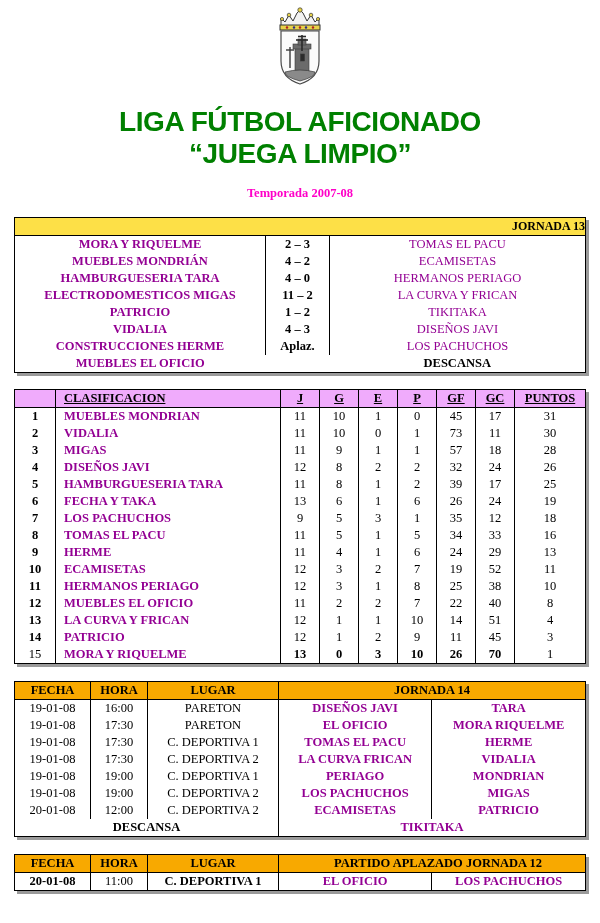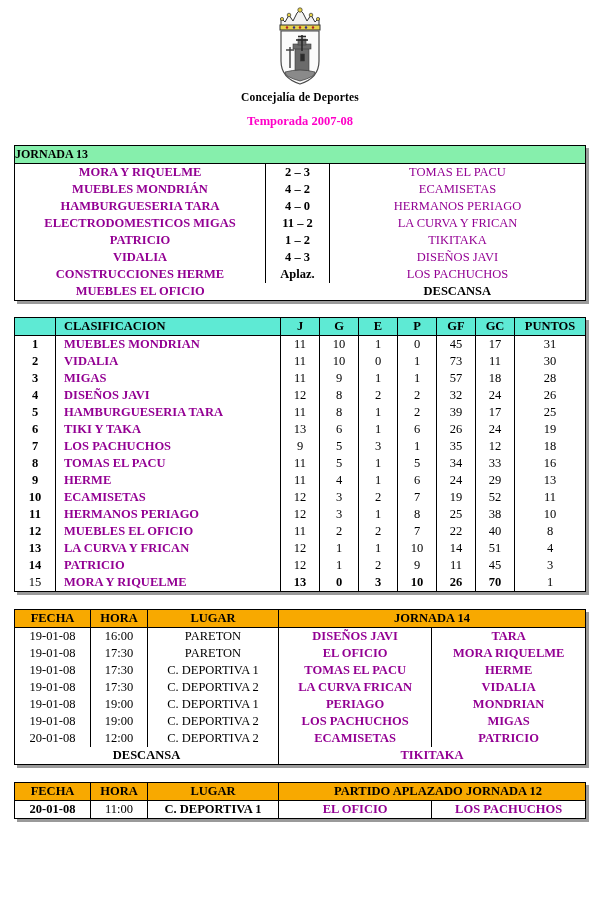--- a/index.html
+++ b/index.html
@@ -38,38 +38,38 @@
     letter-spacing: -0.4px;
     margin-top: 16px;
   }
   .big-title .l2 { display:block; }
   .season {
     text-align: center;
     color: #FF00C8;
     font-family: "Liberation Serif", "DejaVu Serif", serif;
     font-weight: bold;
     font-size: 12.5px;
-    margin-top: 10px;
+    margin-top: 16px;
   }
 
   
   .tbl-shadow {
     position: relative;
     margin: 0 14px;
     background: #ffffff;
     border: 1.5px solid #000;
     box-shadow: 3px 3px 0 0 #9a9a9a;
     box-sizing: border-box;
   }
   .hdr-row {
-    background: #86efac;
+    background: #fde047;
     border-bottom: 1.5px solid #000;
     font-weight: bold;
     font-size: 12px;
-    text-align: left;
+    text-align: right;
     color: #000;
     height: 17px;
     line-height: 17px;
   }
   .purple { color: #930093; }
   .black  { color: #000000; }
   .bold   { font-weight: bold; }
 
   table.grid { border-collapse: collapse; width: 100%; table-layout: fixed; }
   table.grid td, table.grid th { padding: 0; }
@@ -80,21 +80,21 @@
   #j13 table td { height: 17px; line-height: 17px; font-size: 12.5px; text-align: center; }
   #j13 .c-home { width: 250px; font-weight: bold; }
   #j13 .c-score { width: 63px; font-weight: bold; border-left: 1.5px solid #000; border-right: 1.5px solid #000; }
   #j13 .c-away { }
   #j13 tr.last td { border-left: 0; border-right: 0; }
 
   
   #clas { margin-top: 16px; }
   #clas table { font-size: 12.5px; }
   #clas th, #clas td { height: 17px; line-height: 17px; text-align: center; }
-  #clas thead th { background: #5eead4; font-weight: bold; border-bottom: 1.5px solid #000; border-right: 1.5px solid #000; }
+  #clas thead th { background: #f0abfc; font-weight: bold; border-bottom: 1.5px solid #000; border-right: 1.5px solid #000; text-decoration: underline; }
   #clas thead th.first { border-right: 1.5px solid #000; }
   #clas thead th.lastcol { border-right: 0; }
   #clas td { border-right: 1.5px solid #000; }
   #clas td.lastcol { border-right: 0; }
   #clas .col-pos { width: 40px; font-weight: bold; }
   #clas .col-team { width: 216px; text-align: left; padding-left: 8px; font-weight: bold; }
   #clas .col-n { width: 38px; }
   #clas .col-pts { }
   #clas tbody tr:last-child td { font-weight: bold; }
   #clas tbody tr:last-child td.col-pos,
@@ -173,22 +173,25 @@
 
         <g stroke="#3a3a3a" stroke-width="1.4" fill="none">
           <line x1="19" y1="41" x2="19" y2="62"></line>
           <line x1="15" y1="44" x2="23" y2="44"></line>
         </g>
 
         <path d="M14 66 Q29 62 44 66 Q44 71 29 75 Q14 71 14 66 Z" fill="#8a8a8a" stroke="#3a3a3a" stroke-width="0.7"></path>
       </svg>
     </span>
   </div>
-  <div class="org-line">Concejalía de Deportes</div>
-
+
+  <div class="big-title">
+    <span>LIGA FÚTBOL AFICIONADO</span>
+    <span class="l2">“JUEGA LIMPIO”</span>
+  </div>
   <div class="season">Temporada 2007-08</div>
 
   <div class="tbl-shadow" id="j13">
     <div class="hdr-row">JORNADA 13</div>
     <div class="body">
       <table class="grid">
         <tbody id="j13-body">
             <tr>
               <td class="c-home purple">MORA Y RIQUELME</td>
               <td class="c-score black">2 – 3</td>
@@ -300,21 +303,21 @@
             <td class="col-n">11</td>
             <td class="col-n">8</td>
             <td class="col-n">1</td>
             <td class="col-n">2</td>
             <td class="col-n">39</td>
             <td class="col-n">17</td>
             <td class="col-pts lastcol">25</td>
           </tr>
           <tr>
             <td class="col-pos">6</td>
-            <td class="col-team purple">TIKI Y TAKA</td>
+            <td class="col-team purple">FECHA Y TAKA</td>
             <td class="col-n">13</td>
             <td class="col-n">6</td>
             <td class="col-n">1</td>
             <td class="col-n">6</td>
             <td class="col-n">26</td>
             <td class="col-n">24</td>
             <td class="col-pts lastcol">19</td>
           </tr>
           <tr>
             <td class="col-pos">7</td>

